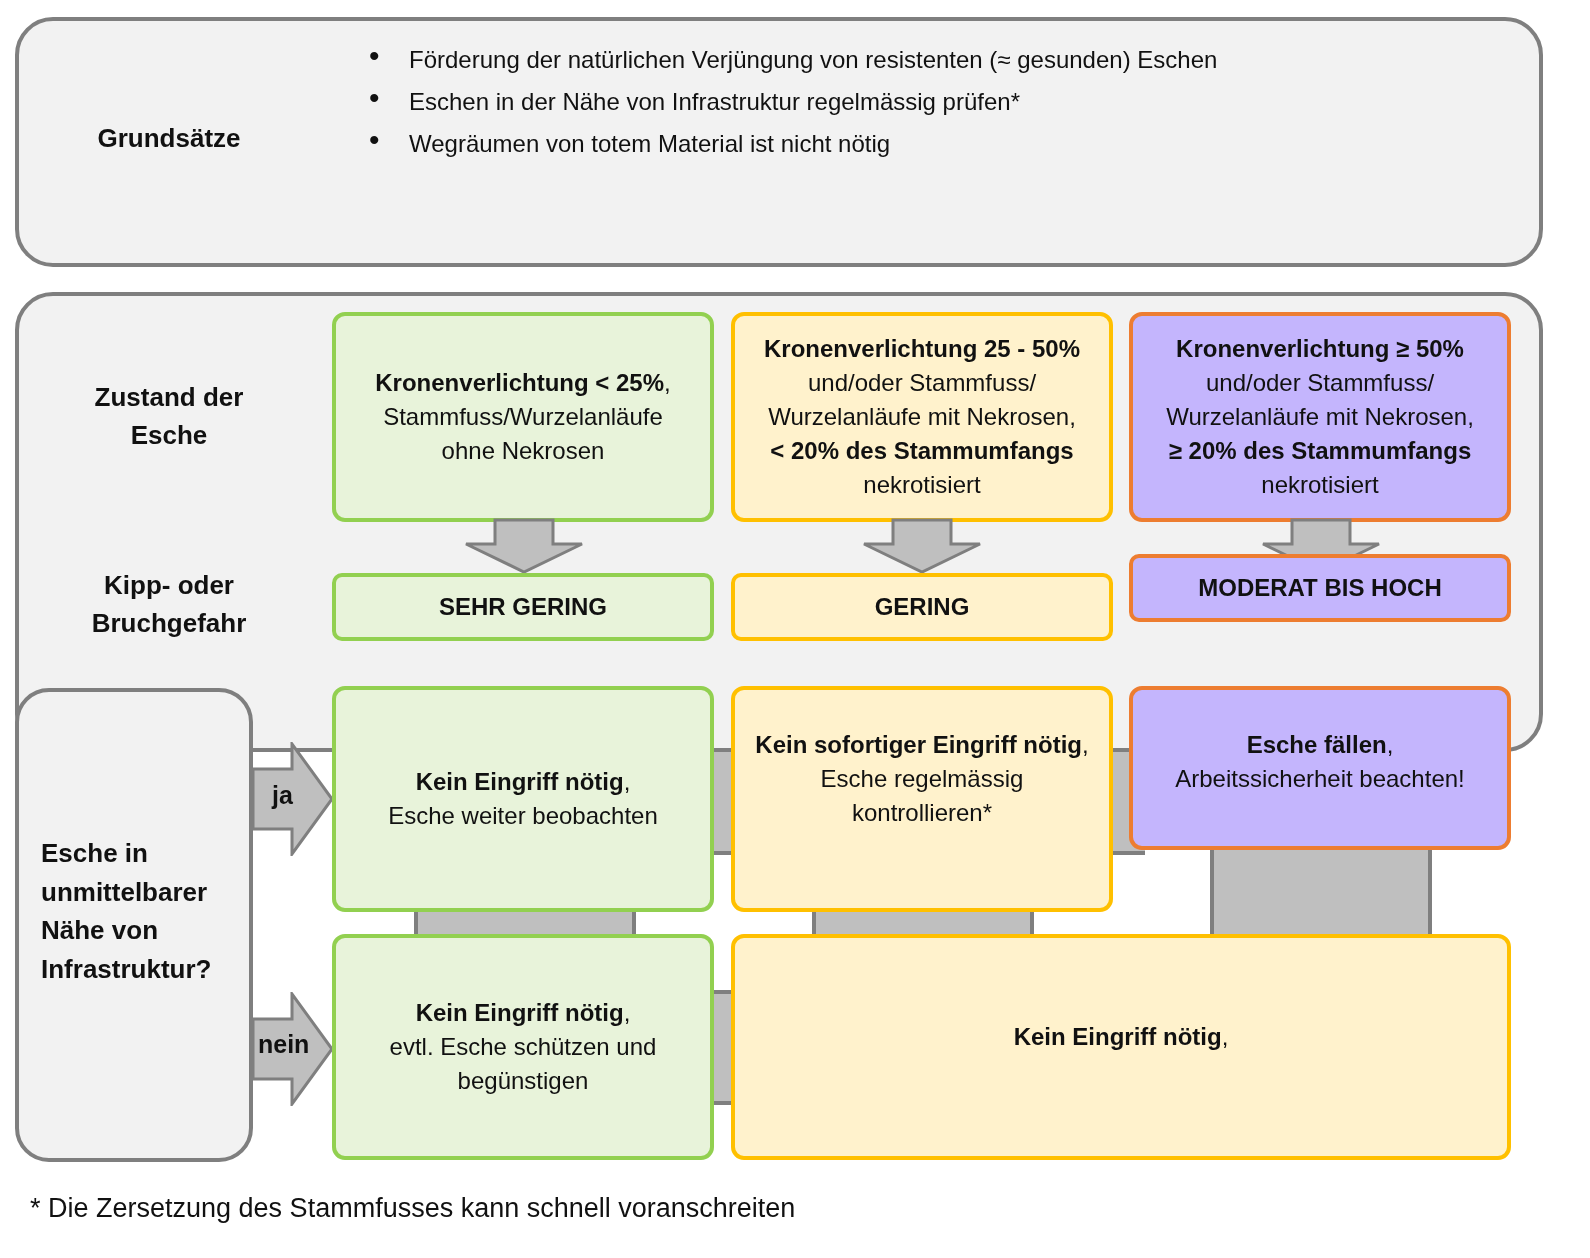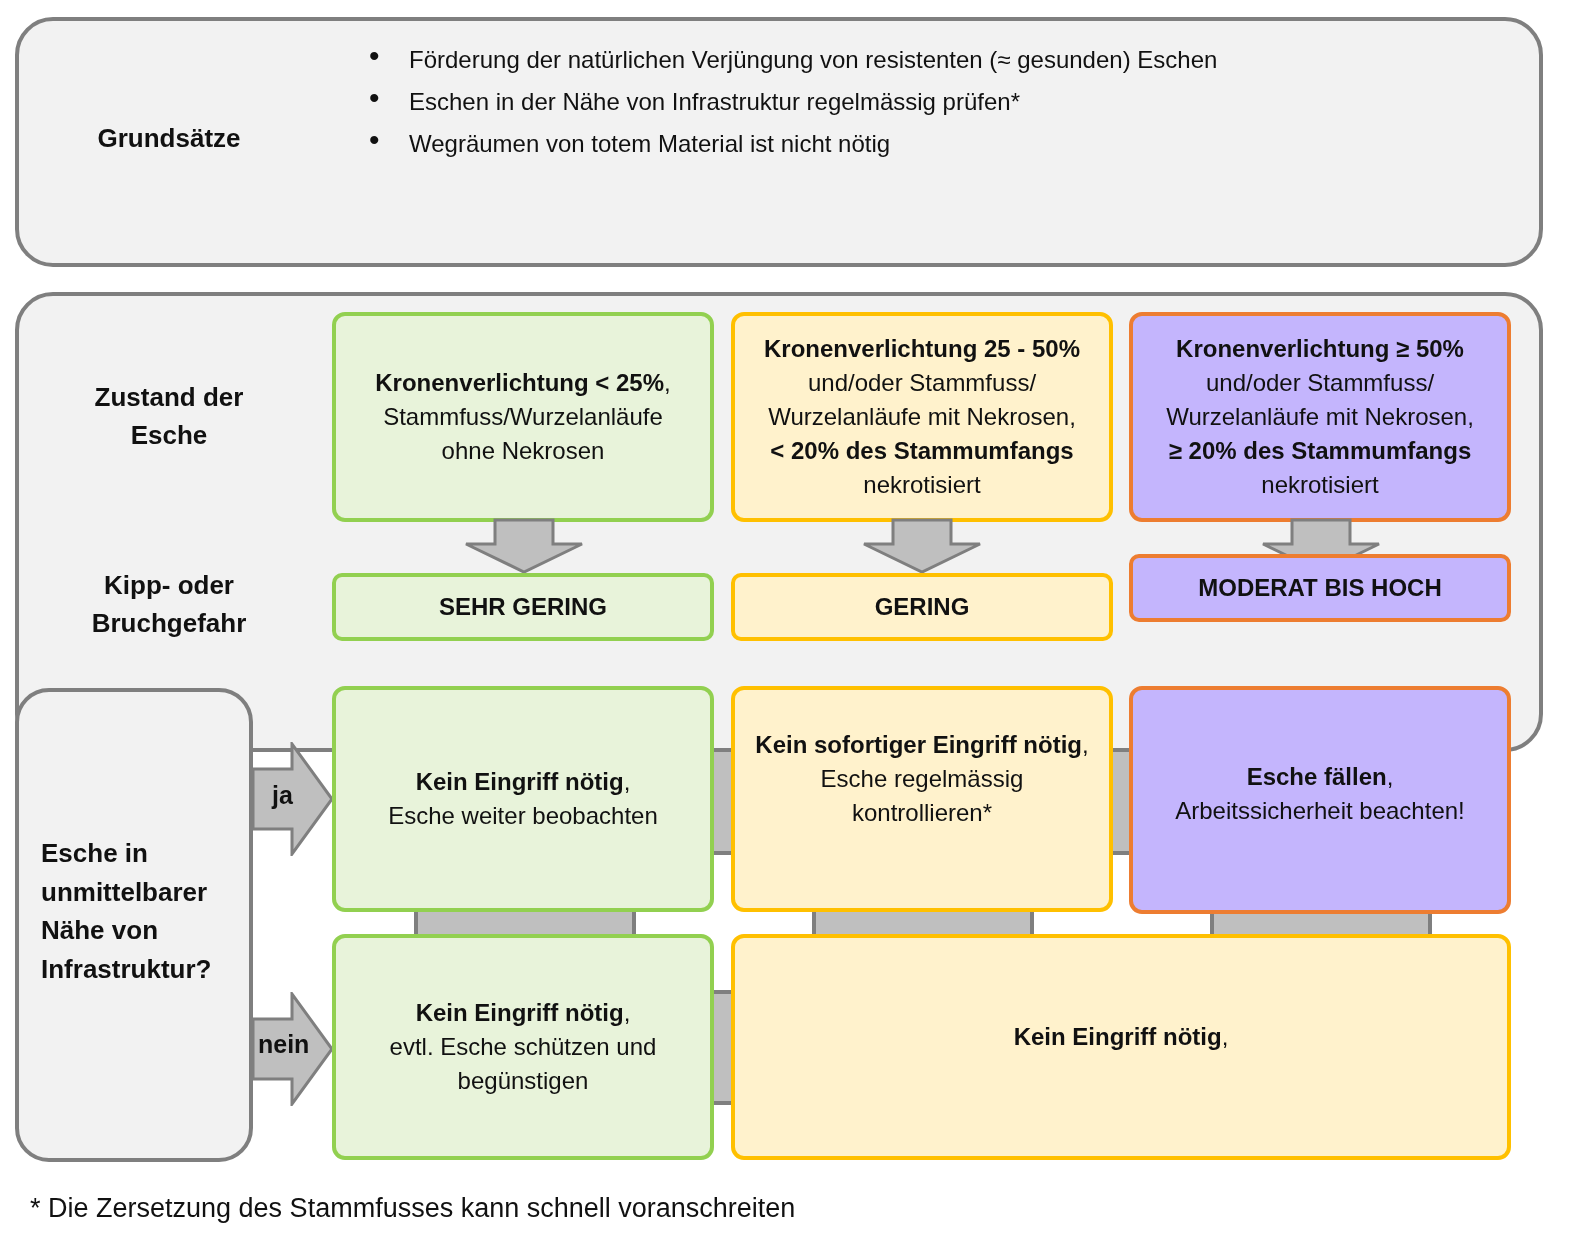--- a/index.html
+++ b/index.html
@@ -100,21 +100,21 @@
 <div class="arrow-label" style="left:258px; top:1030px;">nein</div>
 
 <div class="abs box green" style="left:332px; top:686px; width:382px; height:226px;">
   <div><span class="b">Kein Eingriff nötig</span>,</div>
   <div>Esche weiter beobachten</div>
 </div>
 <div class="abs box yellow" style="left:731px; top:686px; width:382px; height:226px; padding-bottom:40px;">
   <div><span class="b">Kein sofortiger Eingriff nötig</span>,</div>
   <div style="width:230px;">Esche regelmässig kontrollieren*</div>
 </div>
-<div class="abs box orange" style="left:1129px; top:686px; width:382px; height:228px; padding-bottom:12px;">
+<div class="abs box orange" style="left:1129px; top:686px; width:382px; height:164px; padding-bottom:12px;">
   <div><span class="b">Esche fällen</span>,</div>
   <div>Arbeitssicherheit beachten!</div>
 </div>
 
 <div class="abs box green" style="left:332px; top:934px; width:382px; height:226px;">
   <div><span class="b">Kein Eingriff nötig</span>,</div>
   <div style="width:310px;">evtl. Esche schützen und begünstigen</div>
 </div>
 <div class="abs box yellow" style="left:731px; top:934px; width:780px; height:226px; padding-bottom:20px;">
   <div><span class="b">Kein Eingriff nötig</span>,</div>

